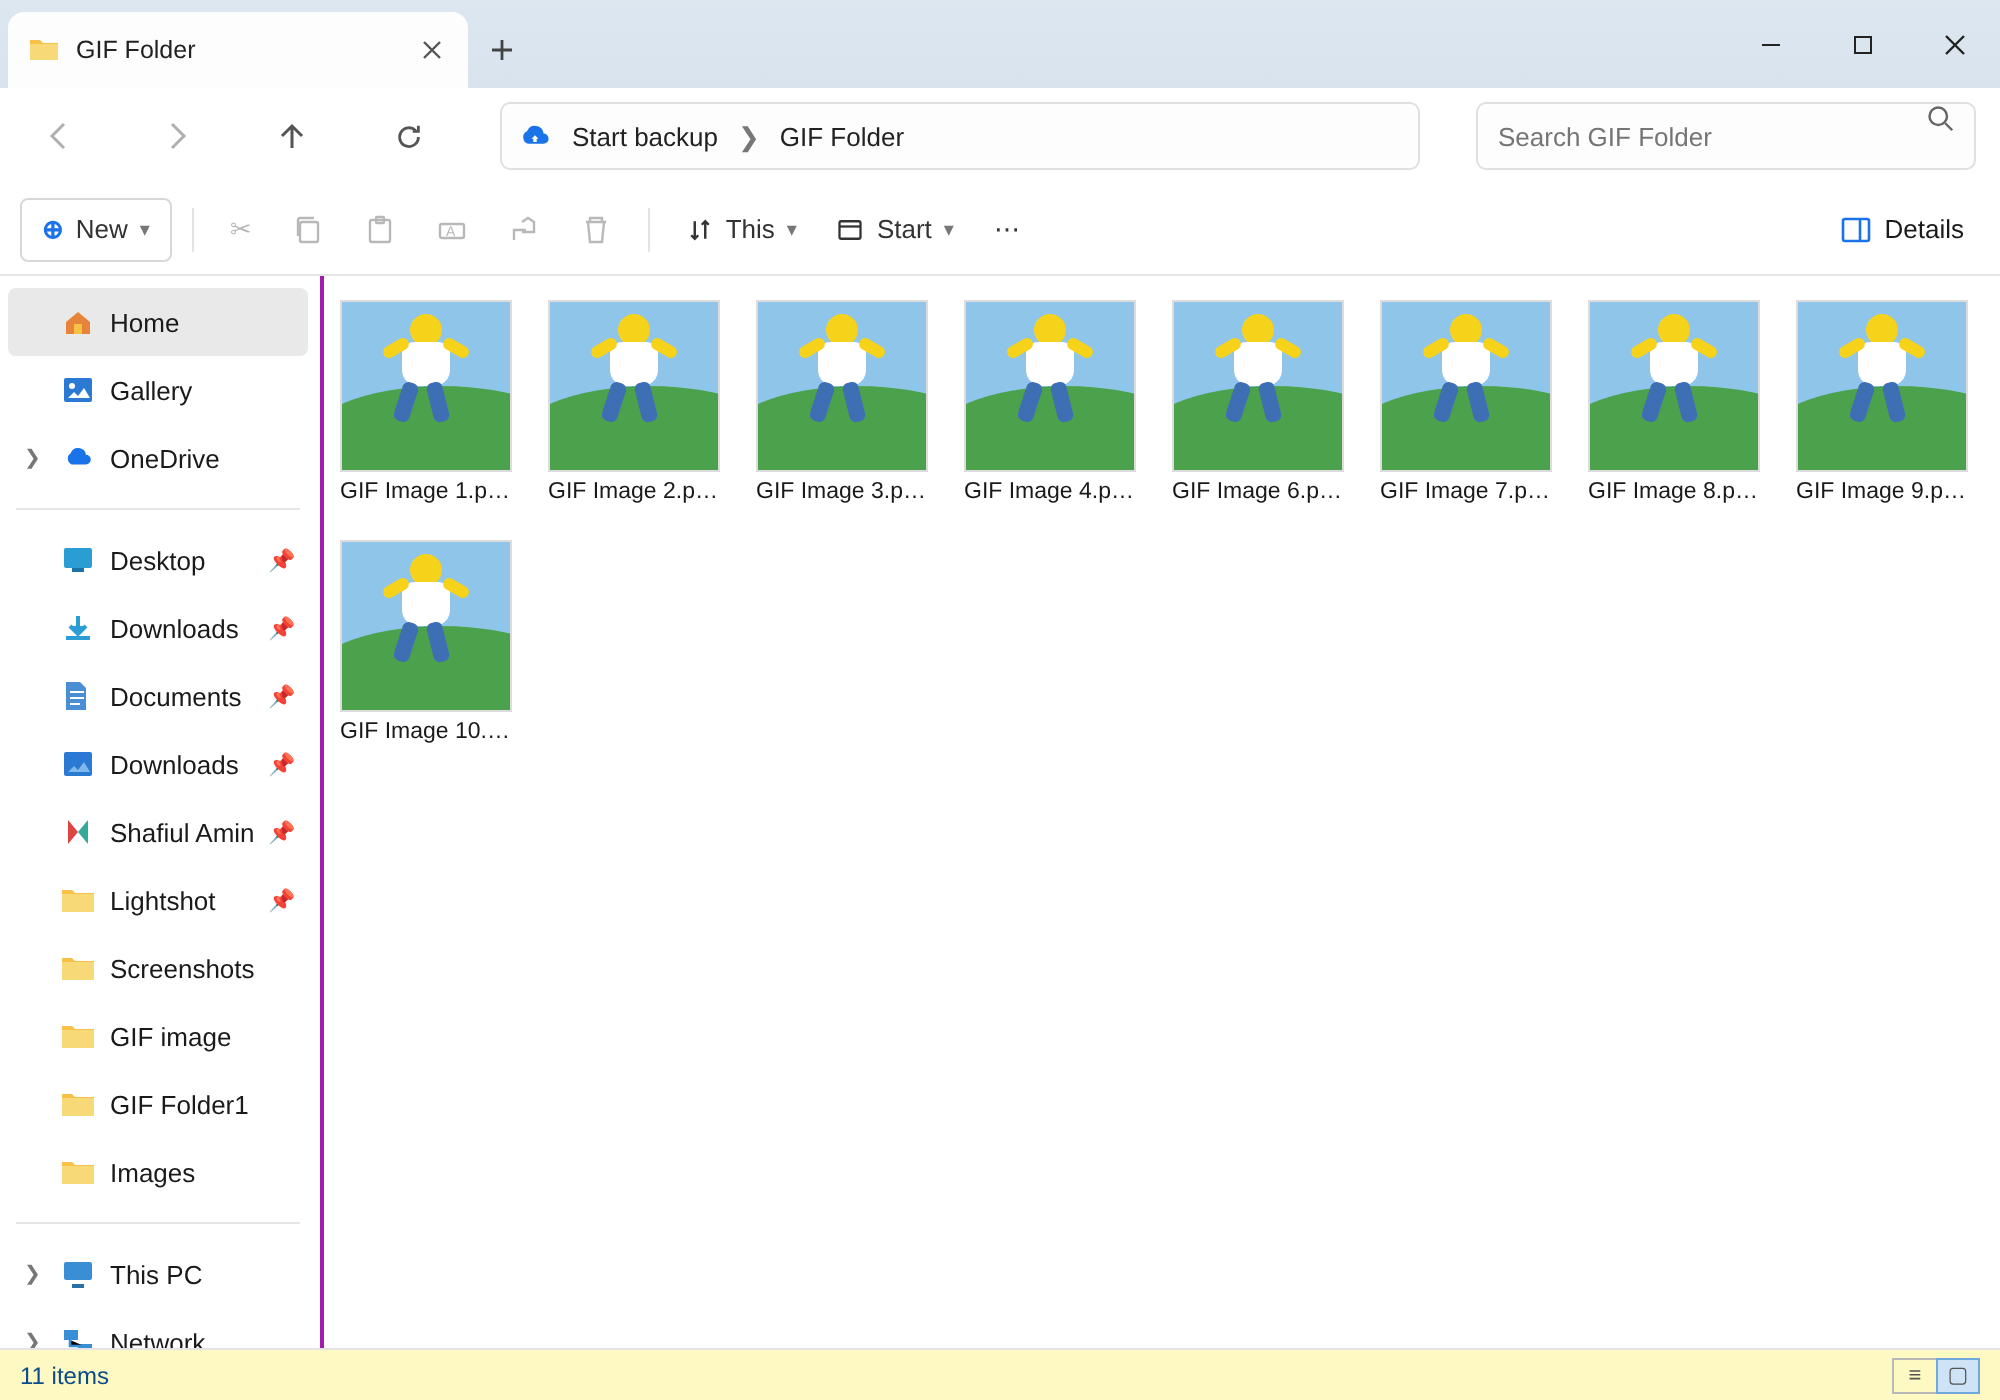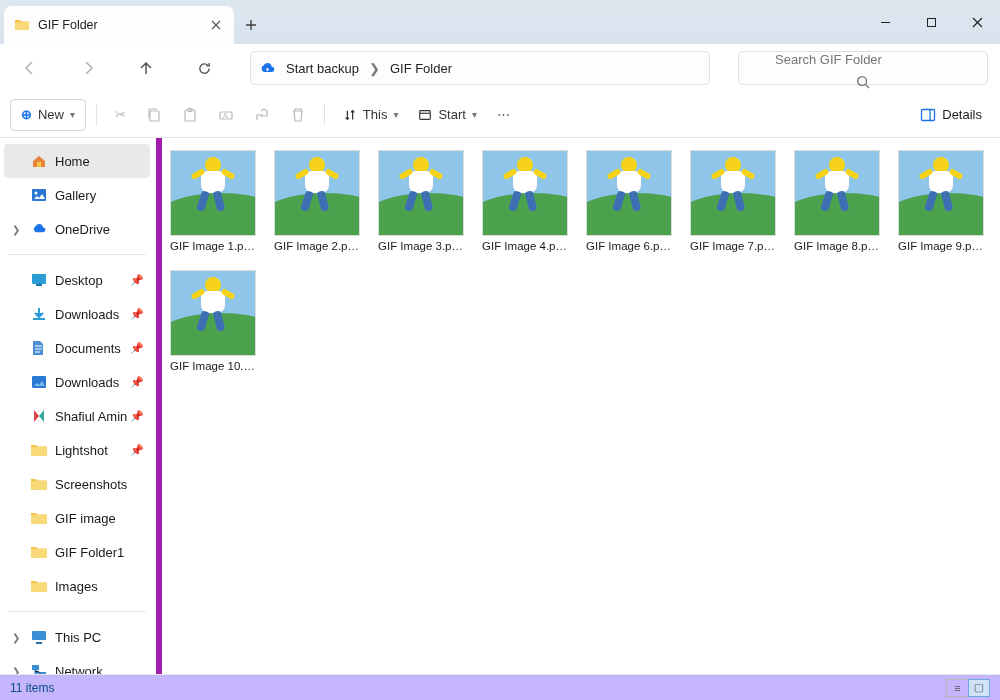--- a/index.html
+++ b/index.html
@@ -17,38 +17,38 @@
 .winbtn { width: 46px; display:flex; align-items:center; justify-content:center; color:#222; }
 
 
 .navrow { height: 48px; display:flex; align-items:center; padding: 0 12px; gap: 22px; background:#fff; }
 .navbtn { width: 36px; height: 36px; display:flex; align-items:center; justify-content:center; border-radius:4px; color:#555; }
 .navbtn.disabled { color:#b0b0b0; }
 .address { flex:1; height:34px; border:1px solid #e0e0e0; border-radius:5px; display:flex; align-items:center; padding:0 8px; gap:6px; background:#fdfdfd; margin-left:6px; }
 .addr-seg { display:flex; align-items:center; gap:6px; color:#222; padding:2px 4px; }
 .addr-sep { color:#777; }
 .cloud-ico { color:#1a73e8; }
-.searchbox { width:250px; height:34px; border:1px solid #e0e0e0; border-radius:5px; display:flex; align-items:center; padding:0 10px; gap:8px; background:#fdfdfd; margin-left:6px;flex-direction:column; }
+.searchbox { width:250px; height:34px; border:1px solid #e0e0e0; border-radius:5px; display:flex; padding:0 10px; gap:8px; background:#fdfdfd; margin-left:6px; }
 .searchbox input { flex:1; border:none; outline:none; background:transparent; font-size:13px; color:#333; }
 .search-ico { color:#666; }
 
 
 .toolbar { height:46px; display:flex; align-items:center; padding:0 10px; gap:4px; border-bottom:1px solid #e6e6e6; }
 .tbtn { height:32px; padding:0 8px; display:flex; align-items:center; gap:6px; border-radius:4px; color:#333; }
 .tbtn.disabled { color:#b8b8b8; }
 .tbtn .chev { color:#777; font-size:10px; }
 .newbtn { border:1px solid #d8d8d8; padding:0 10px; }
 .newbtn .plus { color:#1a73e8; font-weight:600; }
 .tsep { width:1px; height:22px; background:#e4e4e4; margin:0 6px; }
 .toolbar .spacer2 { flex:1; }
 .details-btn { display:flex; align-items:center; gap:6px; padding:0 8px; height:32px; }
 
 
 .body { flex:1; display:flex; min-height:0; }
-.sidebar { width:162px; border-right:6px solid #a21caf; padding:6px 6px 6px 4px; overflow-y:auto; }
+.sidebar { width:162px; border-right:2px solid #a21caf; padding:6px 6px 6px 4px; overflow-y:auto; }
 .side-item { height:34px; display:flex; align-items:center; gap:8px; padding:0 8px; border-radius:4px; font-size:13px; color:#1a1a1a; position:relative; }
 .side-item.selected { background:#e9e9e9; }
 .side-item .pin { position:absolute; right:6px; color:#9a9a9a; font-size:11px; }
 .side-item .expand { width:10px; color:#777; font-size:10px; }
 .side-item .noexp { width:10px; }
 .side-sep { height:1px; background:#e6e6e6; margin:8px 4px; }
 .sico { width:17px; height:17px; display:flex; align-items:center; justify-content:center; }
 
 
 .content { flex:1; overflow:auto; padding:12px 8px; }
@@ -59,21 +59,21 @@
 .figure { position:absolute; top:6px; left:50%; transform:translateX(-50%); width:56px; height:62px; }
 .head { position:absolute; top:0; left:20px; width:16px; height:16px; background:#f7d21a; border-radius:50%; }
 .torso { position:absolute; top:14px; left:16px; width:24px; height:22px; background:#fff; border-radius:6px 6px 8px 8px; }
 .arm1 { position:absolute; top:14px; left:6px; width:14px; height:6px; background:#f7d21a; border-radius:3px; transform:rotate(-30deg); }
 .arm2 { position:absolute; top:14px; left:36px; width:14px; height:6px; background:#f7d21a; border-radius:3px; transform:rotate(30deg); }
 .leg1 { position:absolute; top:34px; left:14px; width:8px; height:20px; background:#3e6fb5; border-radius:3px; transform:rotate(18deg); }
 .leg2 { position:absolute; top:34px; left:30px; width:8px; height:20px; background:#3e6fb5; border-radius:3px; transform:rotate(-14deg); }
 .filename { font-size:11.5px; text-align:center; line-height:1.2; width:100%; white-space:nowrap; overflow:hidden; text-overflow:ellipsis; }
 
 
-.statusbar { height:26px; border-top:1px solid #e4e4e4; display:flex; align-items:center; padding:0 10px; font-size:12px; color:#0a4b8a; background:#c4b5fd; }
+.statusbar { height:26px; border-top:1px solid #e4e4e4; display:flex; align-items:center; padding:0 10px; font-size:12px; color:#0a4b8a; background:#fef9c3; }
 .statusbar .spacer3 { flex:1; }
 .viewtoggle { display:flex; gap:0; }
 .vt { width:22px; height:18px; border:1px solid #b8b8b8; display:flex; align-items:center; justify-content:center; color:#555; font-size:11px; }
 .vt.active { background:#cfe3f7; border-color:#6fa8dc; }
 .vt:first-child { border-right:none; }
 
 svg { display:block; }
 </style>
 </head>
 <body>

